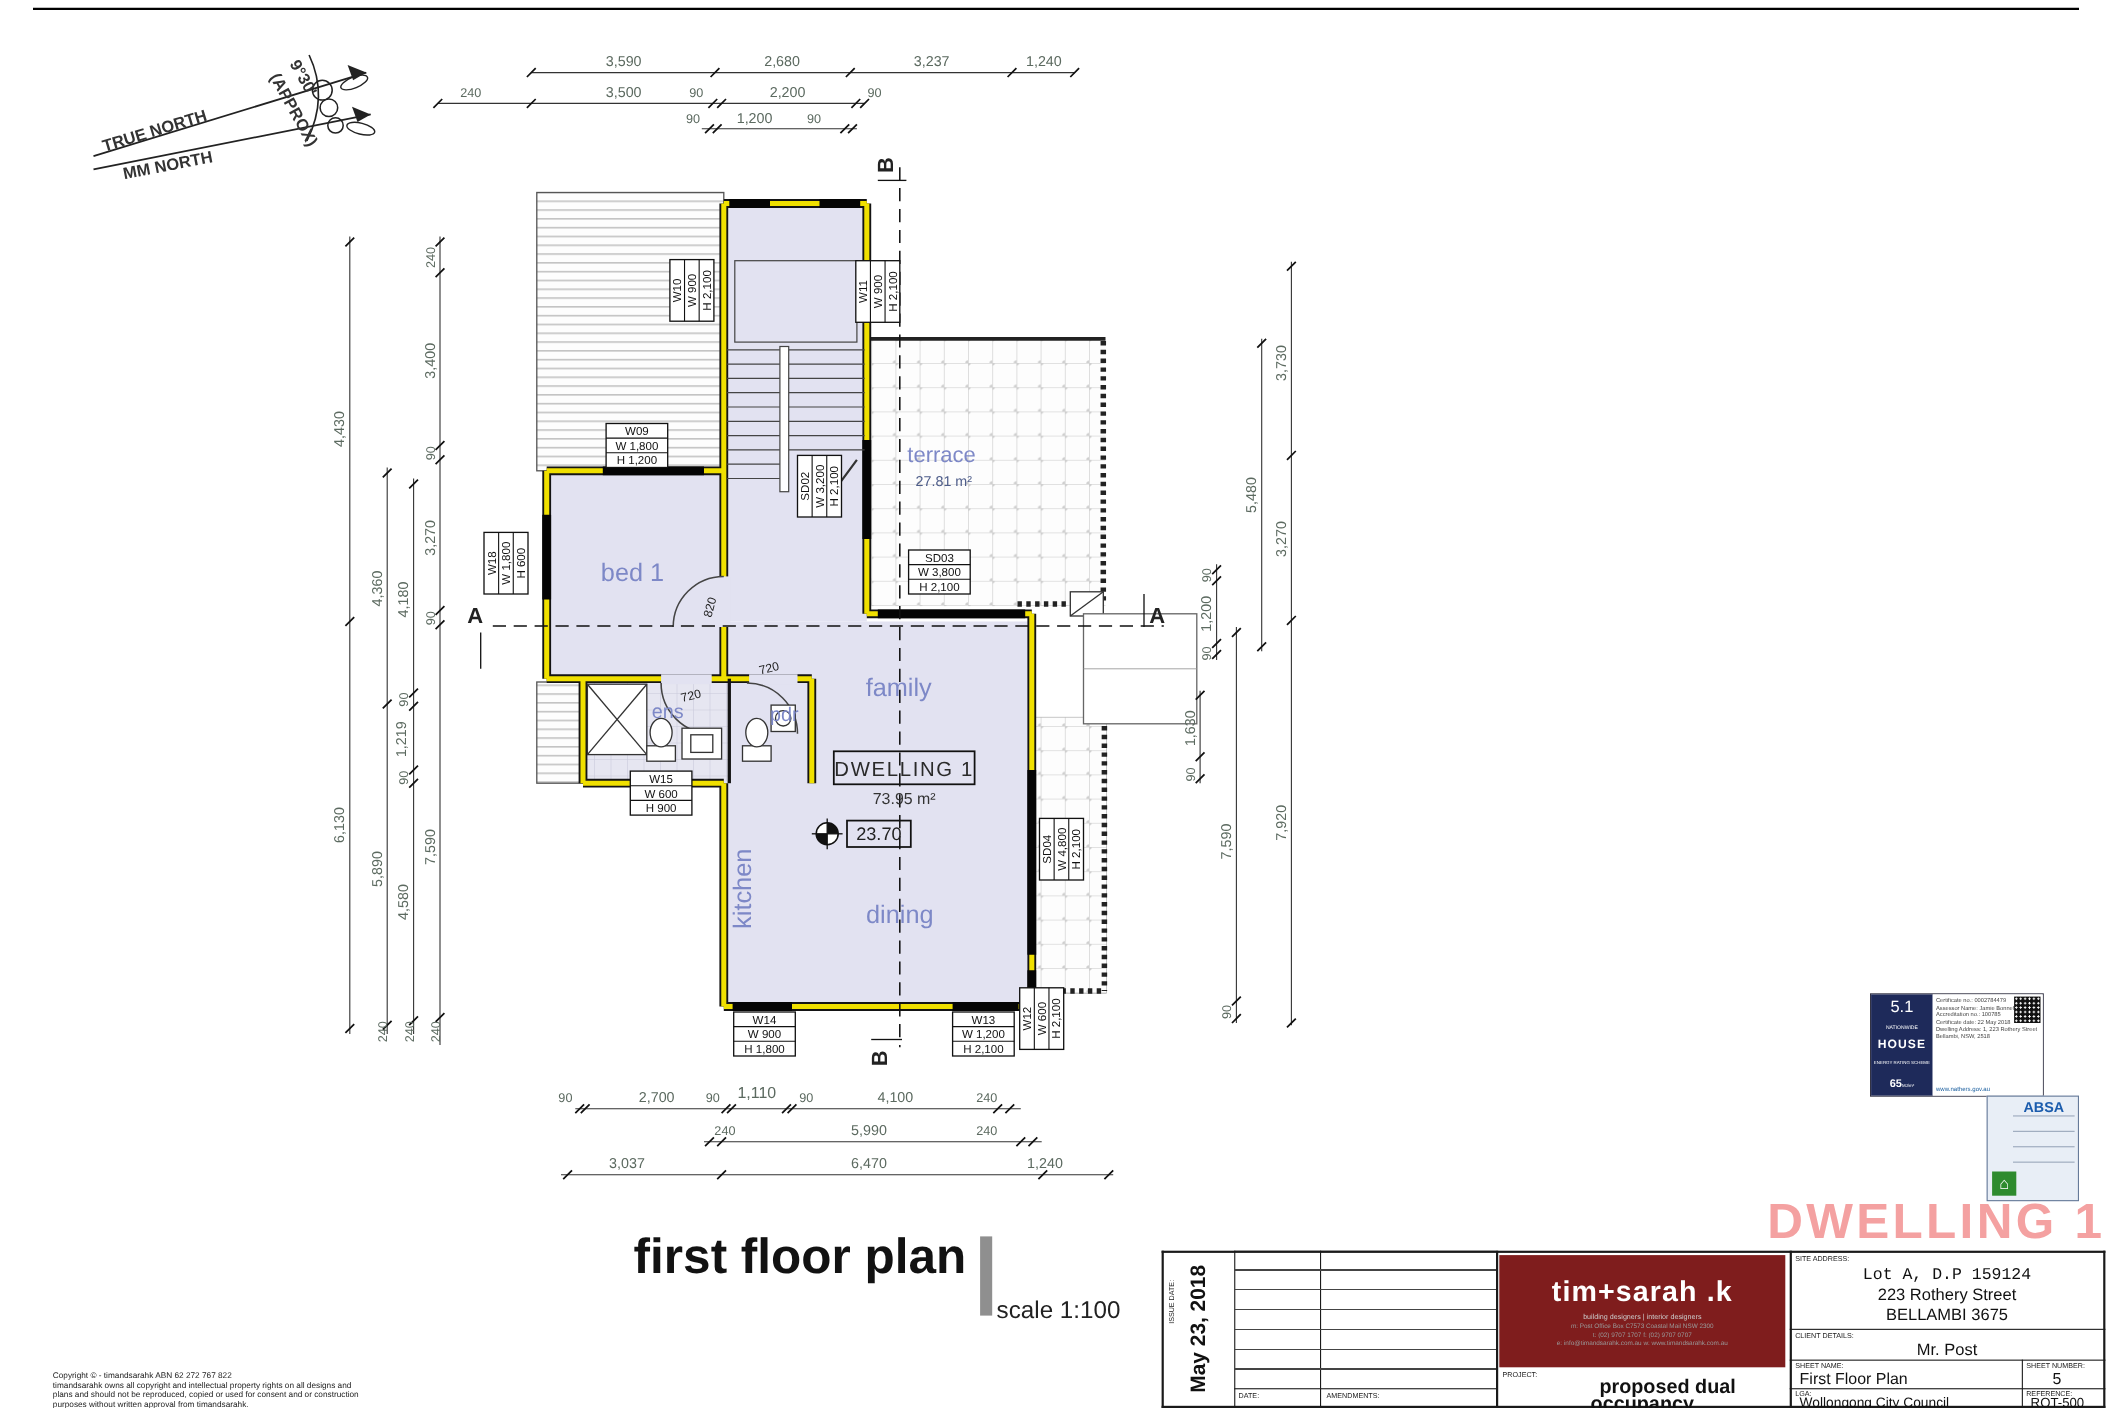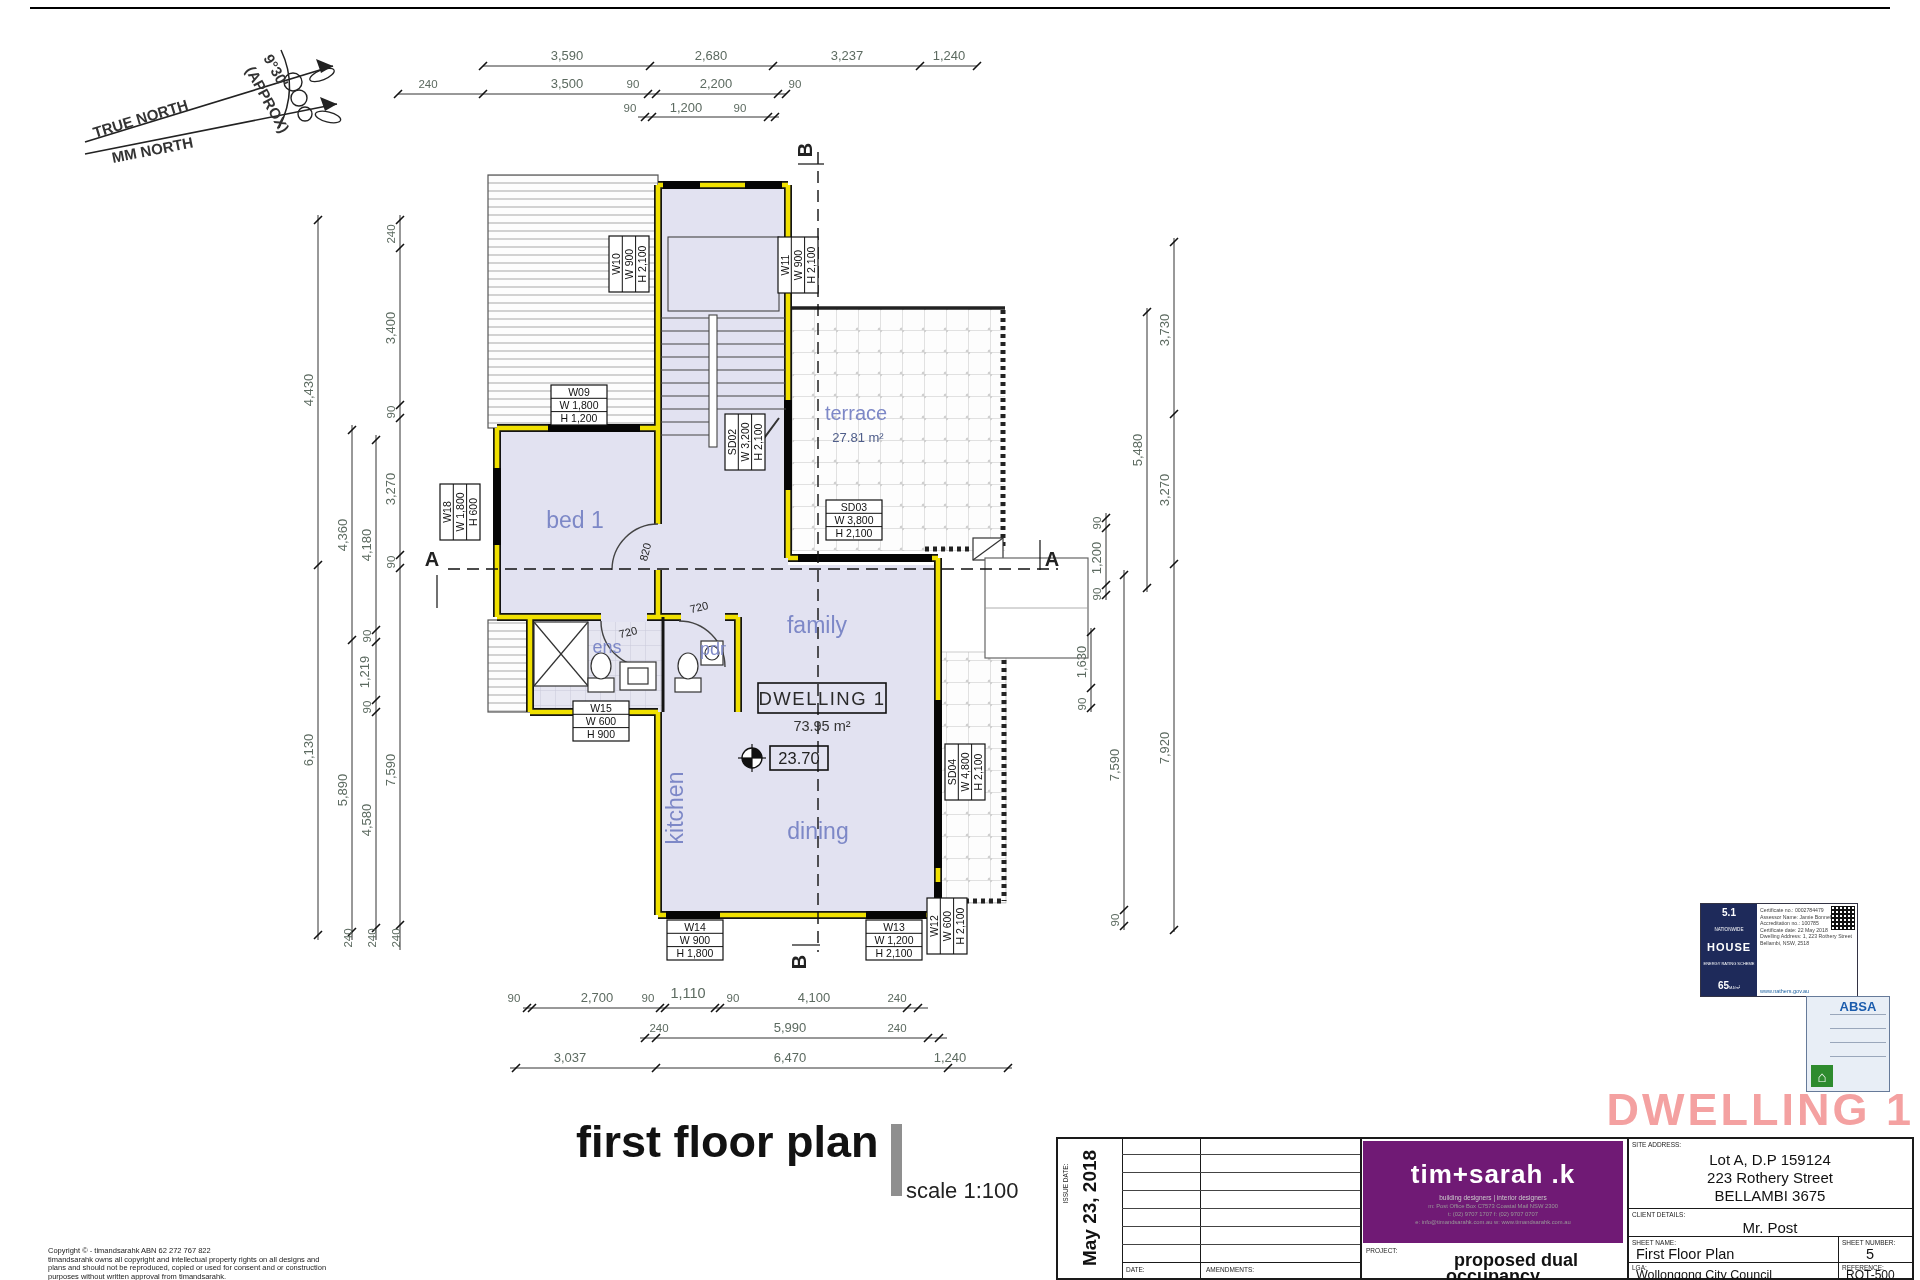--- a/index.html
+++ b/index.html
@@ -28,21 +28,21 @@
   .copyright{position:absolute;left:48px;top:1247px;width:420px;font-size:7.5px;
              line-height:8.5px;color:#222;}
   .lbl6{font-size:6.5px;color:#222;position:absolute;}
   .amend-lines{position:absolute;left:1122px;top:1137px;width:238px;height:125px;
     background:repeating-linear-gradient(to bottom,transparent 0 17px,#444 17px 18px);}
   .issue-wrap{position:absolute;left:1058px;top:1137px;width:64px;height:141px;
     display:flex;align-items:center;justify-content:center;}
   .issue-date{transform:rotate(-90deg);white-space:nowrap;font-size:19px;font-weight:bold;color:#111;}
   .issue-lbl{position:absolute;left:1046px;top:1180px;transform:rotate(-90deg);
     transform-origin:center;font-size:6.5px;color:#222;white-space:nowrap;}
-  .logo-box{position:absolute;left:1363px;top:1141px;width:260px;height:102px;background:#701a75;
+  .logo-box{position:absolute;left:1363px;top:1141px;width:260px;height:102px;background:#7f1d1d;
     display:flex;flex-direction:column;align-items:center;justify-content:center;text-align:left;}
   .logo-name{color:#fff;font-size:26px;font-weight:bold;letter-spacing:1px;}
   .logo-tag{color:#ccc;font-size:6.5px;margin-top:4px;}
   .logo-sm{color:#999;font-size:5.8px;margin-top:2px;}
   .proj-line{position:absolute;left:1363px;width:260px;text-align:center;font-weight:bold;
     font-size:18px;color:#111;}
   .site-line{position:absolute;left:1630px;width:280px;text-align:center;font-size:15px;color:#111;}
   .tb-val{position:absolute;font-size:14.5px;color:#111;}
   .nathers{position:absolute;left:1700px;top:903px;width:156px;height:92px;border:1px solid #334;
     display:flex;font-family:"Liberation Sans",sans-serif;}
@@ -404,21 +404,21 @@
 <div class="copyright">
   <div>Copyright © - timandsarahk   ABN 62 272 767 822</div>
   <div>timandsarahk owns all copyright and intellectual property rights on all designs and</div>
   <div>plans and should not be reproduced, copied or used for consent and or construction</div>
   <div>purposes without written approval from timandsarahk.</div>
 </div>
 
 
 <div class="nathers">
   <div class="nat-left">
-    <div style="font-size:10px;font-weight:bold;">5.1</div>
+    <div style="font-size:15px;font-weight:normal;">5.1</div>
     <div style="font-size:4.6px;">NATIONWIDE</div>
     <div style="font-size:11px;font-weight:bold;letter-spacing:1px;">HOUSE</div>
     <div style="font-size:4px;">ENERGY RATING SCHEME</div>
     <div><span style="font-size:10px;font-weight:bold;">65</span><span style="font-size:4px;">MJ/m²</span></div>
   </div>
   <div class="nat-right">
     <div class="qr"></div>
     <div class="nat-line">Certificate no.: 0002784479</div>
     <div class="nat-line">Assessor Name: Jamie Bonnefin</div>
     <div class="nat-line">Accreditation no.: 100785</div>
@@ -467,21 +467,21 @@
     <div class="logo-tag">building designers  |  interior designers</div>
     <div class="logo-sm">m: Post Office Box C7573 Coastal Mail NSW 2300</div>
     <div class="logo-sm">t: (02) 9707 1707    f: (02) 9707 0707</div>
     <div class="logo-sm">e: info@timandsarahk.com.au    w: www.timandsarahk.com.au</div>
   </div>
   <div class="lbl6" style="left:1366px;top:1247px;">PROJECT:</div>
   <div class="proj-line" style="top:1250px;margin-left:23px;">proposed dual</div>
   <div class="proj-line" style="top:1266px;">occupancy</div>
 
   <div class="lbl6" style="left:1632px;top:1141px;">SITE ADDRESS:</div>
-  <div class="site-line" style="top:1151px;">Lot A, D.P 159124</div>
+  <div class="site-line" style="top:1151px;font-family:Liberation Mono, monospace;">Lot A, D.P 159124</div>
   <div class="site-line" style="top:1169px;">223 Rothery Street</div>
   <div class="site-line" style="top:1187px;">BELLAMBI 3675</div>
   <div class="lbl6" style="left:1632px;top:1211px;">CLIENT DETAILS:</div>
   <div class="site-line" style="top:1219px;">Mr. Post</div>
   <div class="lbl6" style="left:1632px;top:1239px;">SHEET NAME:</div>
   <div class="tb-val" style="left:1636px;top:1246px;">First Floor Plan</div>
   <div class="lbl6" style="left:1842px;top:1239px;">SHEET NUMBER:</div>
   <div class="tb-val" style="left:1866px;top:1246px;">5</div>
   <div class="lbl6" style="left:1632px;top:1264px;">LGA:</div>
   <div class="tb-val" style="left:1636px;top:1268px;font-size:12.5px;">Wollongong City Council</div>

